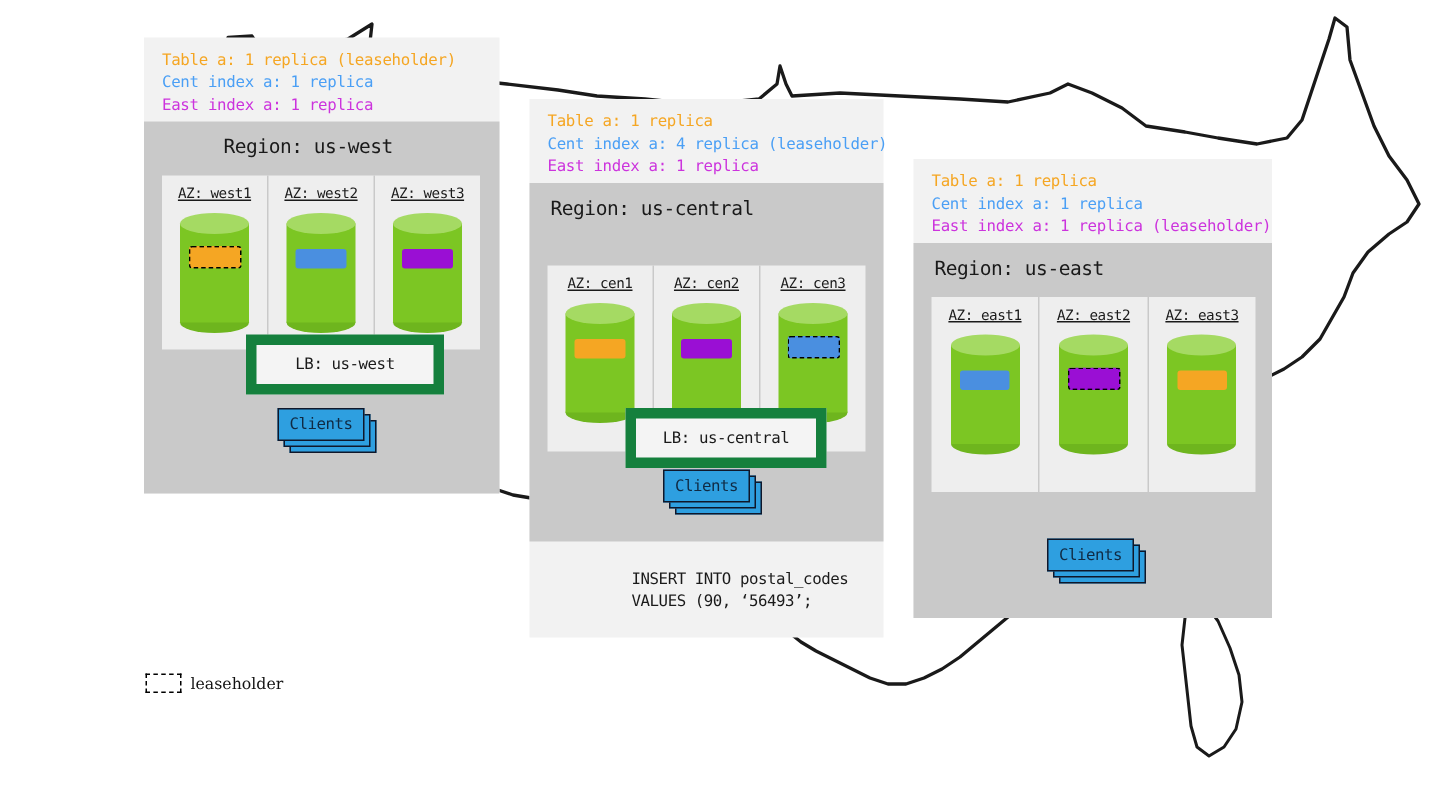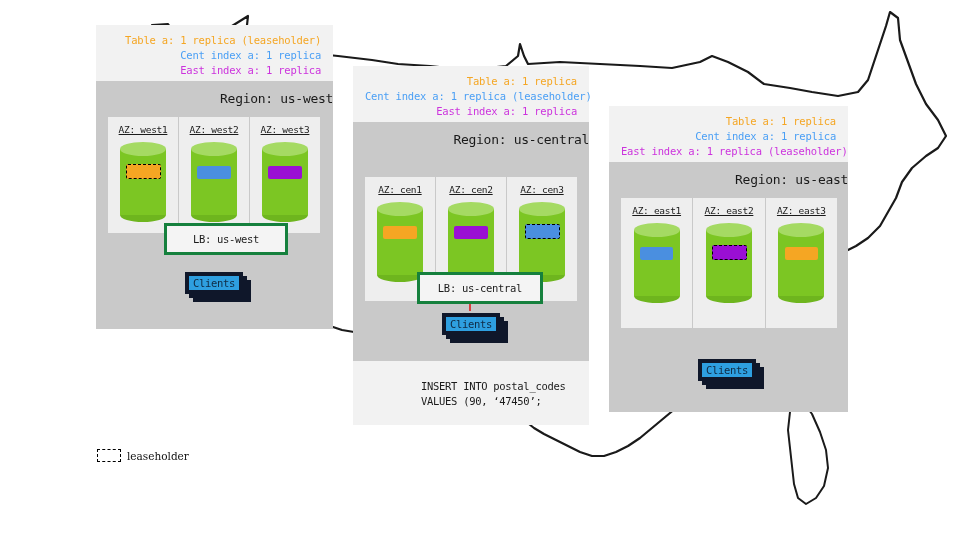--- a/index.html
+++ b/index.html
@@ -4,21 +4,21 @@
 <style>
   html,body{margin:0;padding:0;}
   body{width:960px;height:540px;background:#ffffff;overflow:hidden;
        font-family:"DejaVu Sans Mono",monospace;position:relative;}
   #stage{position:absolute;left:0;top:0;width:960px;height:540px;}
 
   
   #map{position:absolute;left:0;top:0;width:960px;height:540px;}
 
   
-  .region-card{position:absolute;background:#f2f2f2;text-align:right;}
+  .region-card{position:absolute;background:#f2f2f2;}
   .hdr{padding:8px 12px 6px 12px;line-height:1.45;font-size:10.5px;
        font-family:"DejaVu Sans Mono",monospace;white-space:nowrap;}
   .hdr div{letter-spacing:-0.2px;}
   .c-table{color:#f5a623;}
   .c-cent{color:#4a9ff5;}
   .c-east{color:#cc33dd;}
 
   .region-body{background:#c9c9c9;position:relative;}
   .region-title{font-size:13px;color:#1a1a1a;padding:10px 0 0 14px;
                 font-family:"DejaVu Sans Mono",monospace;letter-spacing:-0.3px;}
@@ -34,29 +34,29 @@
   .cyl{position:relative;margin-top:7px;}
   .cyl-body{position:absolute;left:0;right:0;top:7px;bottom:7px;background:#7cc623;}
   .cyl-top{position:absolute;left:0;right:0;top:0;height:14px;border-radius:50%;
            background:#a5da63;}
   .cyl-bot{position:absolute;left:0;right:0;bottom:0;height:14px;border-radius:50%;
            background:#6eb51e;}
   .repl{position:absolute;left:14%;width:72%;height:13px;border-radius:2px;z-index:3;}
   .repl.lease{border:1.6px dashed #000;box-sizing:content-box;left:12%;width:72%;}
 
   
-  .lb{position:absolute;background:#f4f4f4;border:3px solid #15803d;
+  .lb{position:absolute;background:#f4f4f4;border:7px solid #15803d;
       font-size:10.5px;color:#1a1a1a;display:flex;align-items:center;
       justify-content:center;font-family:"DejaVu Sans Mono",monospace;
       letter-spacing:-0.3px;white-space:nowrap;}
 
   
   .clients{position:absolute;width:62px;height:26px;}
   .clients .sheet{position:absolute;width:58px;height:22px;background:#2e9fe0;
-                  border:4px solid #0f172a;box-sizing:border-box;}
+                  border:1px solid #0f172a;box-sizing:border-box;}
   .clients .s3{left:8px;top:8px;}
   .clients .s2{left:4px;top:4px;}
   .clients .s1{left:0;top:0;display:flex;align-items:center;justify-content:center;}
   .clients .lbl{font-size:10.5px;color:#102a43;font-family:"DejaVu Sans Mono",monospace;
                 letter-spacing:-0.3px;}
 
   
   .sql{position:absolute;font-size:10.5px;color:#1a1a1a;line-height:1.4;
        font-family:"DejaVu Sans Mono",monospace;letter-spacing:-0.3px;white-space:nowrap;}
 
@@ -146,21 +146,21 @@
             <div class="sheet s2"></div>
             <div class="sheet s1">
               <span class="lbl">Clients</span>
             </div>
           </div>
         </div>
       </div>
       <div class="region-card" style="left: 353px; top: 66px; width: 236px; height: 359px;">
         <div class="hdr" style="height: 42px;">
           <div class="c-table">Table a: 1 replica</div>
-          <div class="c-cent">Cent index a: 1 replica (leaseholder)</div>
+          <div class="c-cent">Cent index a: 4 replica (leaseholder)</div>
           <div class="c-east">East index a: 1 replica</div>
         </div>
         <div class="region-body" style="height: 239px;">
           <div class="region-title">Region: us-central</div>
           <div class="az-strip" style="left: 12px; top: 36px; width: 212px; height: 124px; margin-top: 19px;">
             <div class="az-cell">
               <div class="az-label">AZ: cen1</div>
               <div class="cyl" style="width: 46px; height: 80px;">
                 <div class="cyl-bot"></div>
                 <div class="cyl-body"></div>
@@ -246,21 +246,21 @@
             <div class="sheet s1">
               <span class="lbl">Clients</span>
             </div>
           </div>
         </div>
       </div>
     </div>
 
   <div class="sql" style="left:421px;top:379px;">
     <div>INSERT INTO postal_codes</div>
-    <div>VALUES (90, ‘47450’;</div>
+    <div>VALUES (90, ‘56493’;</div>
   </div>
 
   <div class="legend" style="left:97px;top:449px;">
     <div class="legend-swatch"></div>
     <div class="legend-text">leaseholder</div>
   </div>
 
 </div>
 
 </body></html>

